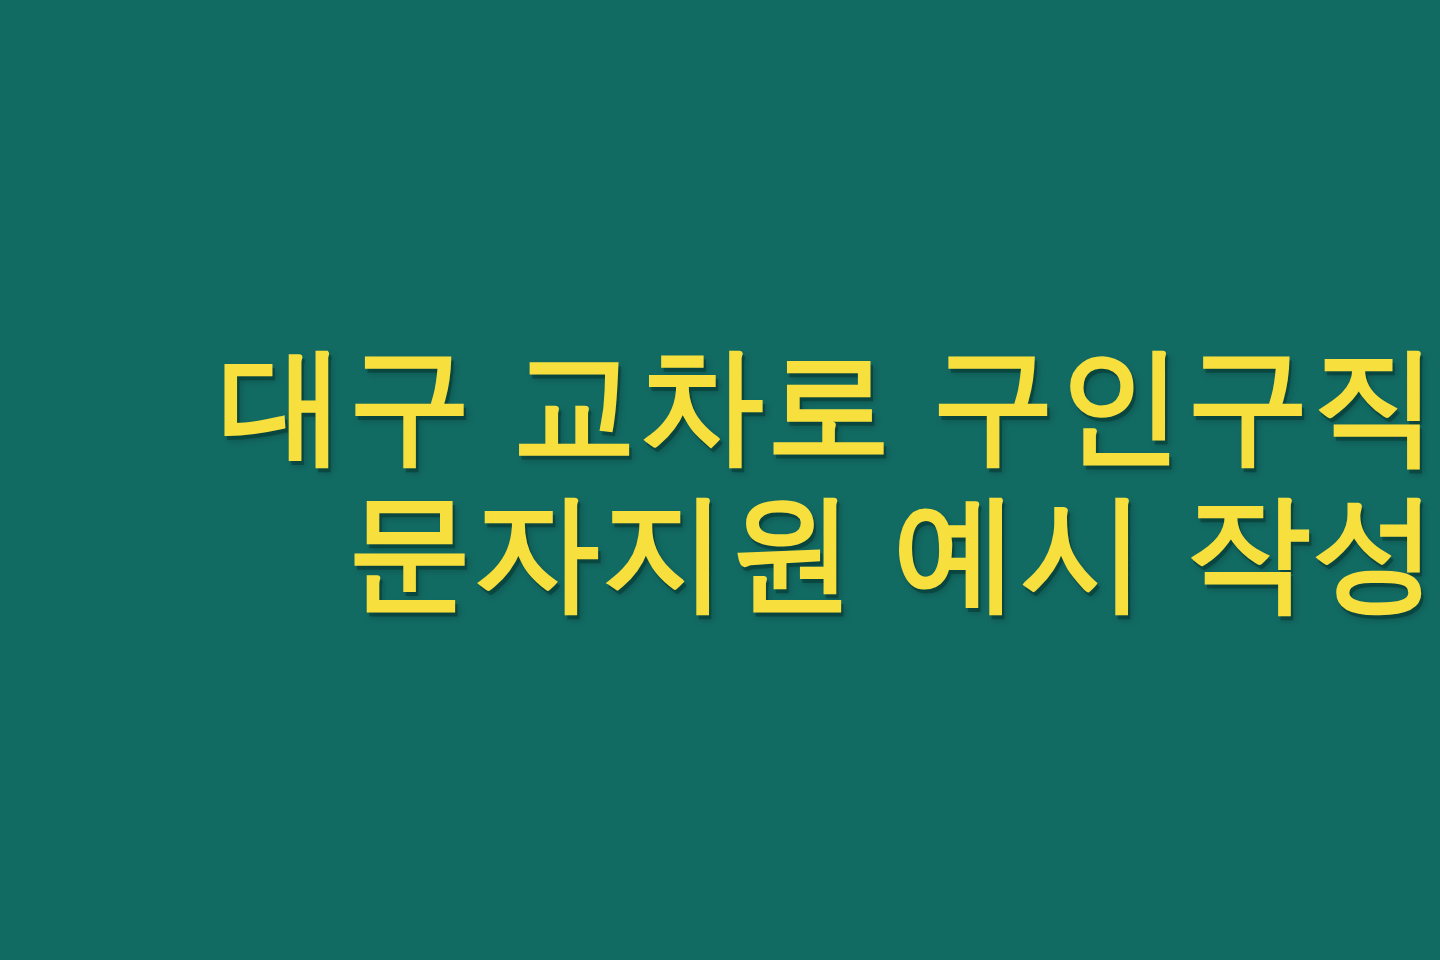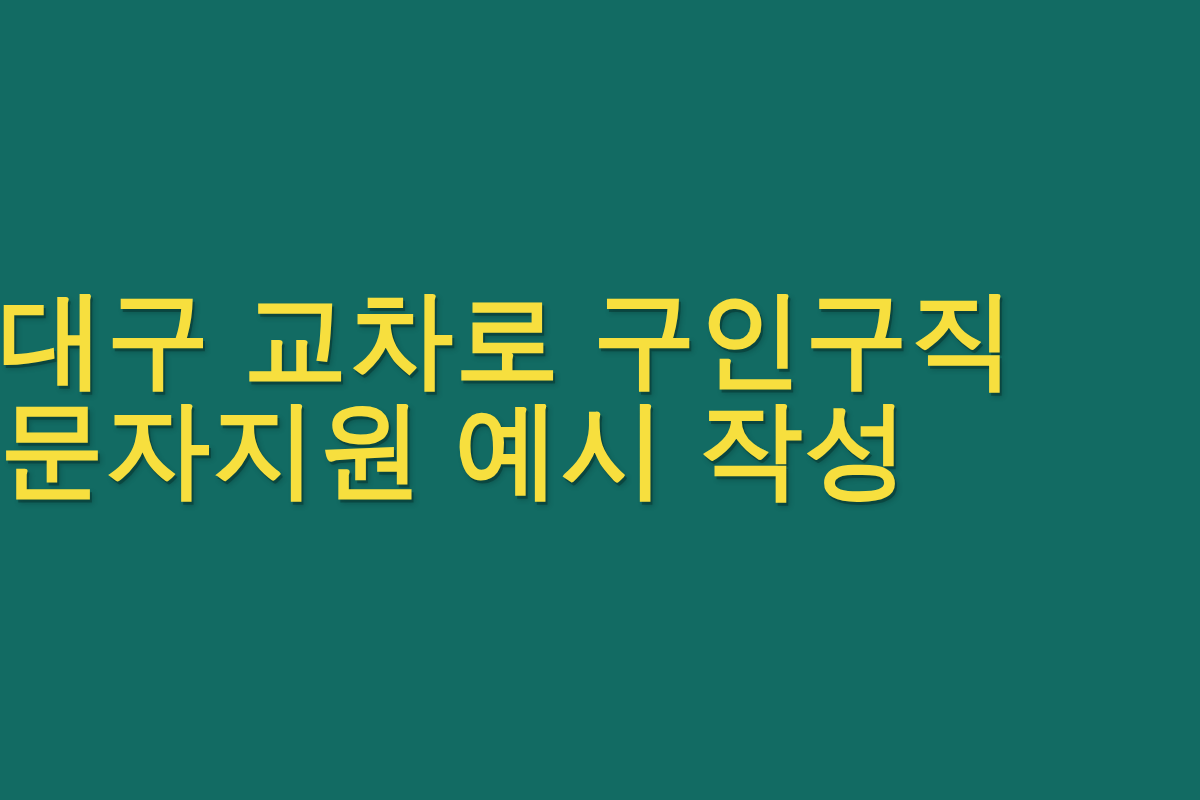--- a/index.html
+++ b/index.html
@@ -23,22 +23,23 @@
     -webkit-font-smoothing: antialiased;
   }
 
   #title-block {
     position: absolute;
     left: 0;
     right: 0;
     top: 283px;
     display: flex;
     flex-direction: column;
-    align-items: flex-start;
+    align-items: flex-end;
     justify-content: center;
+    gap: 12px;
   }
 
   .title-line {
     display: block;
     text-align: center;
     color: #f7df3e;
     font-weight: 700;
     font-size: 108px;
     line-height: 1.06;
     letter-spacing: 0.02em;

